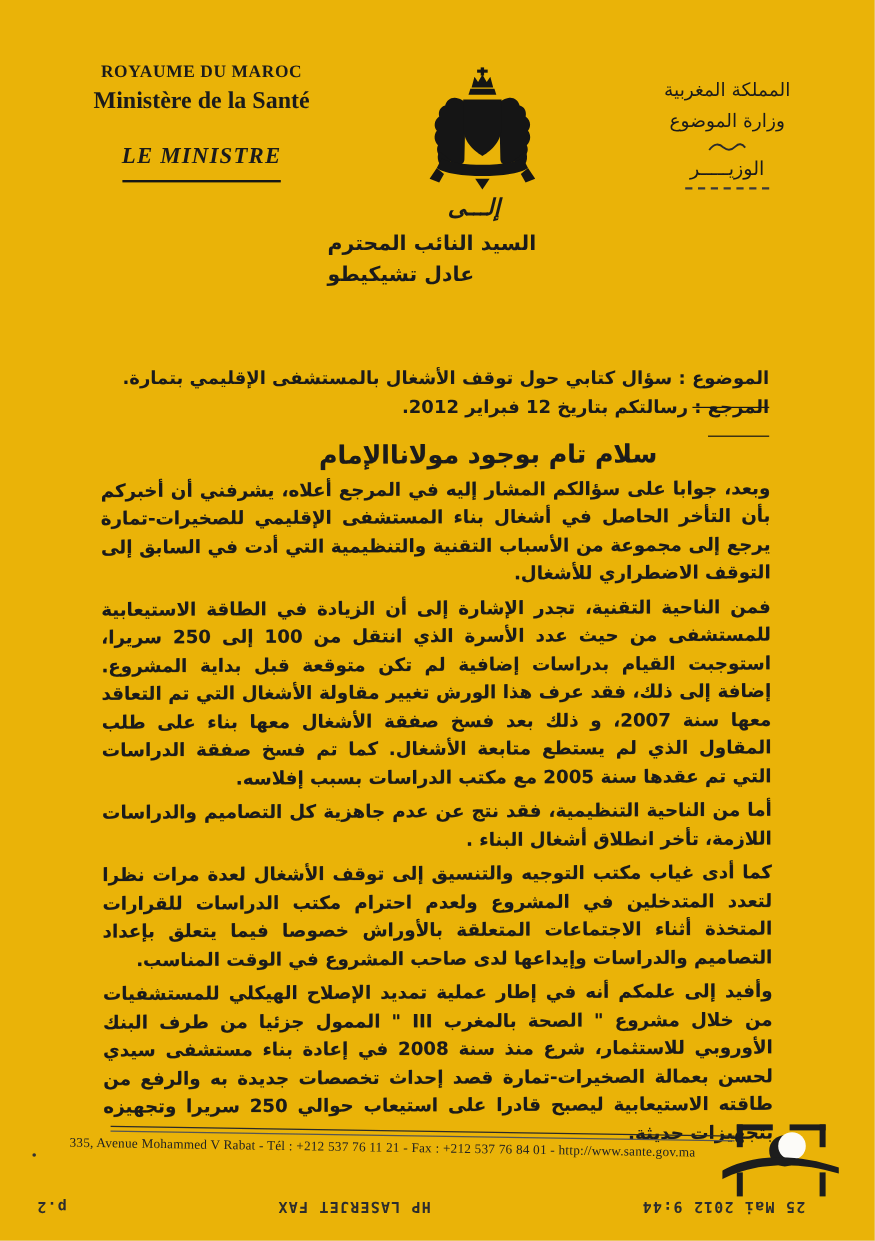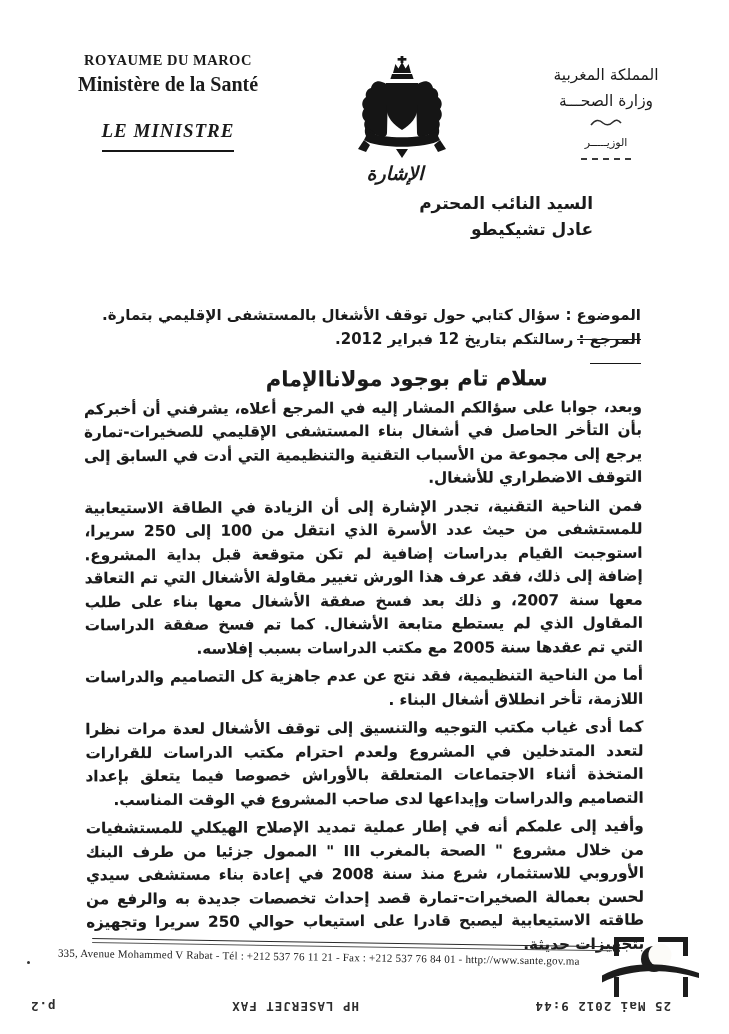--- a/index.html
+++ b/index.html
@@ -1,45 +1,45 @@
 <!DOCTYPE html>
 <html lang="ar"><head>
 <meta charset="utf-8">
 <style>
   html,body{margin:0;padding:0;background:#e8e8e6;}
   .page{
     position:relative;width:729px;height:1034px;margin:0 auto;
-    background:#ffffff;overflow:hidden;
+    background:#eab308;overflow:hidden;
     font-family:"DejaVu Sans",sans-serif;color:#1b1b1b;
   }
   
   .hdr-left{
     position:absolute;left:58px;top:52px;width:220px;text-align:center;
     font-family:"Liberation Serif",serif;
   }
   .hdr-left .kingdom{font-size:14.5px;font-weight:600;letter-spacing:.5px;}
   .hdr-left .ministry{font-size:20px;font-weight:bold;margin-top:4px;}
   .hdr-left .minister{
     display:inline-block;font-size:19px;font-weight:bold;font-style:italic;
     letter-spacing:1px;margin-top:24px;border-bottom:2.5px solid #161616;padding-bottom:8px;
   }
   .emblem{position:absolute;left:352px;top:56px;}
   .hdr-right{
     position:absolute;right:28px;top:62px;width:190px;text-align:center;direction:rtl;
     font-weight:normal;font-size:15.5px;line-height:26px;
   }
   .hdr-right .squiggle{display:block;margin:4px auto 0 auto;}
-  .hdr-right .wazir{display:inline-block;font-size:11px;border-bottom:2px dashed #3a3a3a;padding:0 4px 2px 4px;}
+  .hdr-right .wazir{display:inline-block;font-size:16px;border-bottom:2px dashed #3a3a3a;padding:0 4px 2px 4px;}
   
   .to-word{
     position:absolute;left:340px;top:162px;width:110px;text-align:center;direction:rtl;
     font-weight:bold;font-size:19px;font-style:italic;
   }
   .addressee{
-    position:absolute;left:273px;top:190px;width:320px;text-align:right;direction:rtl;
+    position:absolute;left:273px;top:190px;width:320px;text-align:left;direction:rtl;
     font-weight:bold;font-size:17px;line-height:26px;
   }
   
   .subject{
     position:absolute;right:88px;top:303px;width:560px;direction:rtl;text-align:right;
     font-weight:bold;font-size:15px;line-height:24px;
   }
   .subject .lbl{border-bottom:1.6px solid #161616;padding-bottom:15px;}
   
   .letter-body{
@@ -99,28 +99,28 @@
 
       <path d="M12,84 c12,9 64,9 76,0 l-4,-8 c-14,7 -54,7 -68,0 z"></path>
       <path d="M12,84 l-6,9 8,3 4,-7 z"></path>
       <path d="M88,84 l6,9 -8,3 -4,-7 z"></path>
       <path d="M44,93 l6,9 6,-9 z"></path>
     </g>
   </svg>
 
   <div class="hdr-right">
     <div>المملكة المغربية</div>
-    <div>وزارة الصحـــة</div>
+    <div>وزارة الموضوع</div>
     <svg class="squiggle" width="34" height="10" viewBox="0 0 34 10" aria-hidden="true">
       <path d="M2,7 q6,-8 12,-2 q5,4 10,-1 q4,-4 8,1" fill="none" stroke="#2c2c2c" stroke-width="1.6"></path>
     </svg>
     <div><span class="wazir">الوزيـــــر</span></div>
   </div>
 
-  <div class="to-word">الإشارة</div>
+  <div class="to-word">إلـــى</div>
   <div class="addressee">
     <div>السيد النائب المحترم</div>
     <div>عادل تشيكيطو</div>
   </div>
 
   <div class="subject">
     <div><span class="lbl">الموضوع</span><span> : سؤال كتابي حول توقف الأشغال بالمستشفى الإقليمي بتمارة.</span></div>
     <div><span class="lbl">المرجع</span><span> : رسالتكم بتاريخ 12 فبراير 2012.</span></div>
   </div>
 

